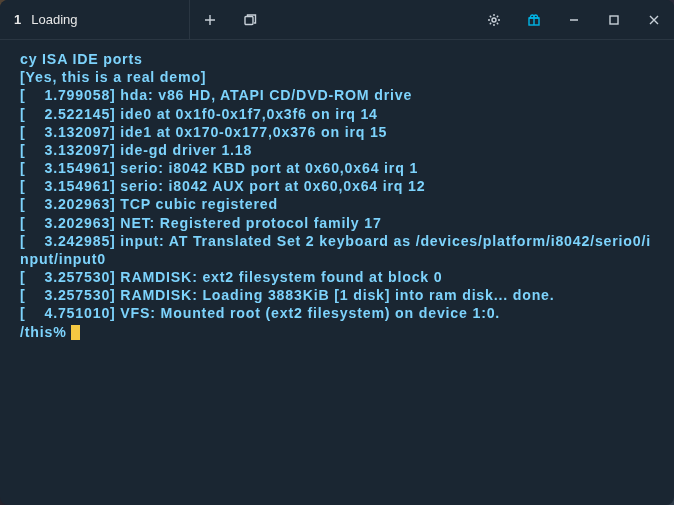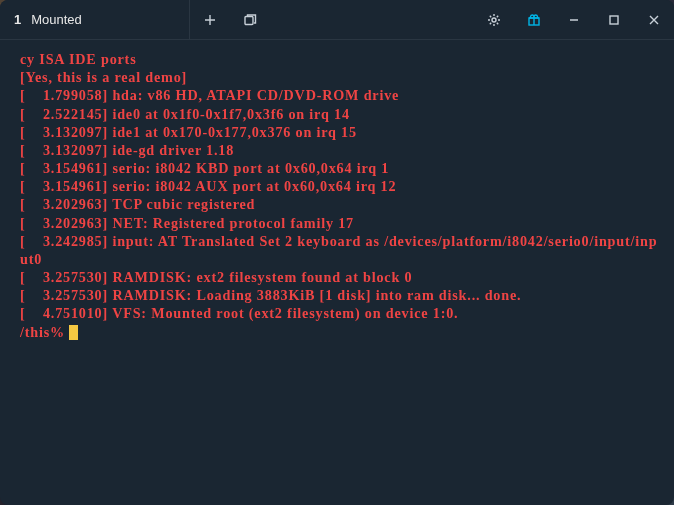--- a/index.html
+++ b/index.html
@@ -46,24 +46,24 @@
     justify-content: center;
     color: #c8d0d8;
     cursor: pointer;
   }
   .tb-btn svg { width: 14px; height: 14px; stroke: currentColor; fill: none; stroke-width: 1.4; }
   .spacer { flex: 1; }
   .gift { color: #00b4e6; }
   .terminal {
     flex: 1;
     padding: 10px 14px 12px 20px;
-    font-family: Liberation Serif, serif;
+    font-family: Liberation Sans, sans-serif;
     font-size: 14.2px;
     line-height: 1.28;
-    color: #ef4444;
+    color: #7dd3fc;
     white-space: pre-wrap;
     word-break: break-all;
     letter-spacing: 0.8px;
     font-weight: 600;
   }
   .cursor {
     display: inline-block;
     width: 9px;
     height: 15px;
     background: #f5c842;
@@ -71,21 +71,21 @@
     margin-left: 4px;
   }
 </style>
 </head>
 <body>
 
 <div class="window">
   <div class="titlebar">
     <div class="tab">
       <span class="tab-num">1</span>
-      <span class="tab-title">Mounted</span>
+      <span class="tab-title">Loading</span>
     </div>
     <div class="tb-btn">
       <svg viewBox="0 0 14 14">
           <path d="M7 2v10M2 7h10"></path>
         </svg>
     </div>
     <div class="tb-btn">
       <svg viewBox="0 0 14 14">
           <rect x="2" y="3.5" width="8" height="8" rx="1"></rect>
           <path d="M4.5 3.5V2h8v8h-1.5"></path>

